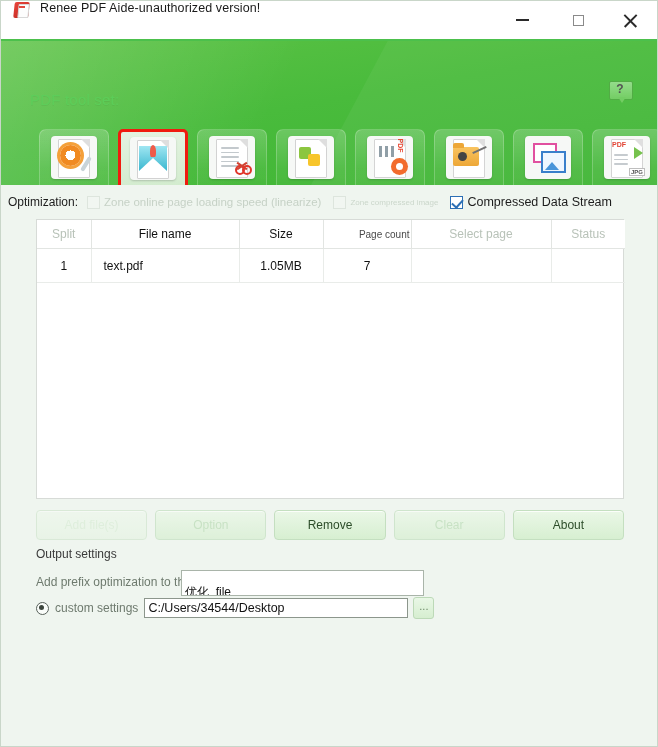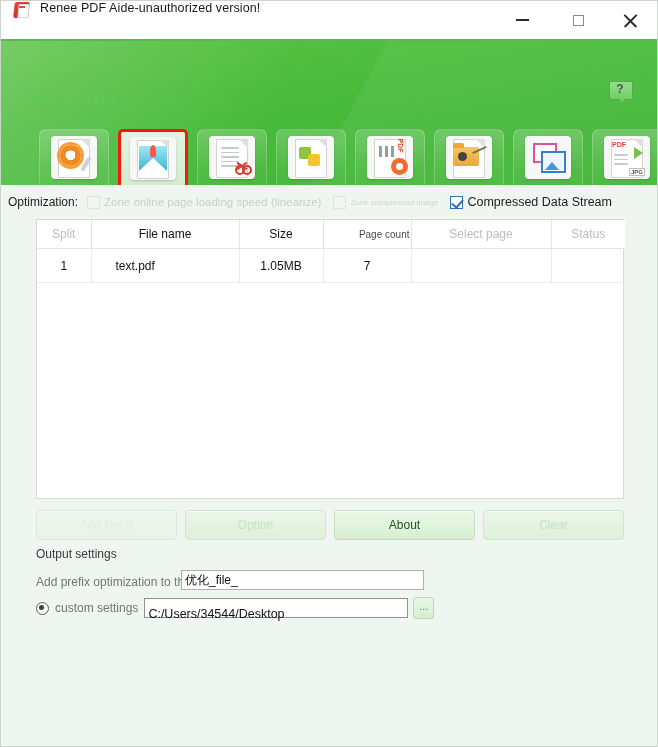--- a/index.html
+++ b/index.html
@@ -211,21 +211,21 @@
     background:#fff;
   }
   thead th:last-child{border-right:none;}
   thead th.dim{color:#b8c2b8;}
   thead th.small{font-size:10px;color:#4a4a4a;text-align:right;}
   tbody td{
     height:31px;font-size:12px;color:#111;text-align:center;
     border-right:1px solid #e9ece9;border-bottom:1px solid #e9ece9;
   }
   tbody td:last-child{border-right:none;}
-  tbody td.left{text-align:left;padding-left:24px;}
+  tbody td.left{text-align:left;padding-left:12px;}
 
   
   .actions{
     position:absolute;left:35px;top:325px;width:588px;display:flex;gap:8px;
   }
   .btn{
     height:28px;line-height:28px;text-align:center;
     border:1px solid #c4dfc0;border-radius:4px;
     background:linear-gradient(180deg,#eaf7e7 0%,#d7efd1 100%);
     font-size:12px;color:#2d4d2a;flex:1;cursor:default;
@@ -236,35 +236,35 @@
 
   
   .outsec{position:absolute;left:35px;top:362px;width:400px;}
   .outsec .hd{font-size:12px;color:#3a3a3a;margin-bottom:10px;}
   .row{display:flex;align-items:center;height:22px;margin-bottom:4px;position:relative;}
   .row .txt{font-size:12px;color:#6e7a6e;}
   .row .txt.faint{color:#c4d2c4;}
   .prefix-field{
     position:absolute;left:145px;top:-1px;width:243px;height:20px;
     border:1px solid #a9b4a9;background:#fff;box-sizing:border-box;
-    font-size:12px;color:#111;padding:0 3px;line-height:18px;
+    font-size:12px;color:#111;padding:12px 3px;line-height:18px;
     overflow:hidden;white-space:nowrap;
   }
   .radio{
     width:11px;height:11px;border-radius:50%;border:1px solid #b7c5b7;
     background:#fafdfa;margin-right:6px;flex:0 0 11px;position:relative;
   }
   .radio.on{border-color:#57605a;}
   .radio.on:after{
     content:"";position:absolute;left:2px;top:2px;width:5px;height:5px;
     border-radius:50%;background:#3b453d;
   }
   .path-field{
     width:264px;height:20px;border:1px solid #8c968c;background:#fff;
-    box-sizing:border-box;font-size:12.5px;color:#111;padding:6px 3px;line-height:18px;
+    box-sizing:border-box;font-size:12.5px;color:#111;padding:0 3px;line-height:18px;
     margin-left:6px;
   }
   .dots{
     width:19px;height:20px;margin-left:5px;border:1px solid #bcd9b7;border-radius:3px;
     background:linear-gradient(180deg,#e9f7e6,#d6eed0);
     font-size:11px;color:#6d8a69;text-align:center;line-height:17px;
   }
 
   
   .ghost-text{
@@ -474,22 +474,23 @@
             <td></td>
             <td></td>
           </tr>
         </tbody>
       </table>
     </div>
 
     <div class="actions">
       <div class="btn ghost">Add file(s)</div>
       <div class="btn dim">Option</div>
+      <div class="btn">Remove</div>
+      <div class="btn dim">Clear</div>
       <div class="btn">About</div>
-      <div class="btn dim">Clear</div>
     </div>
 
     <div class="outsec">
       <div class="hd">Output settings</div>
 
       <div class="row">
         <span class="txt">Add prefix optimization to the output file</span>
         <div class="prefix-field">优化_file_</div>
       </div>
 

